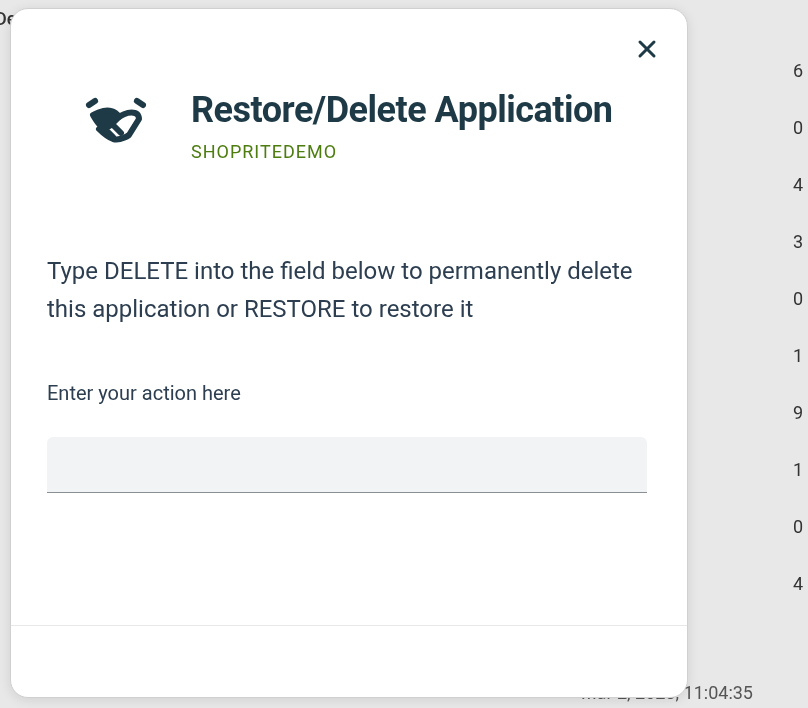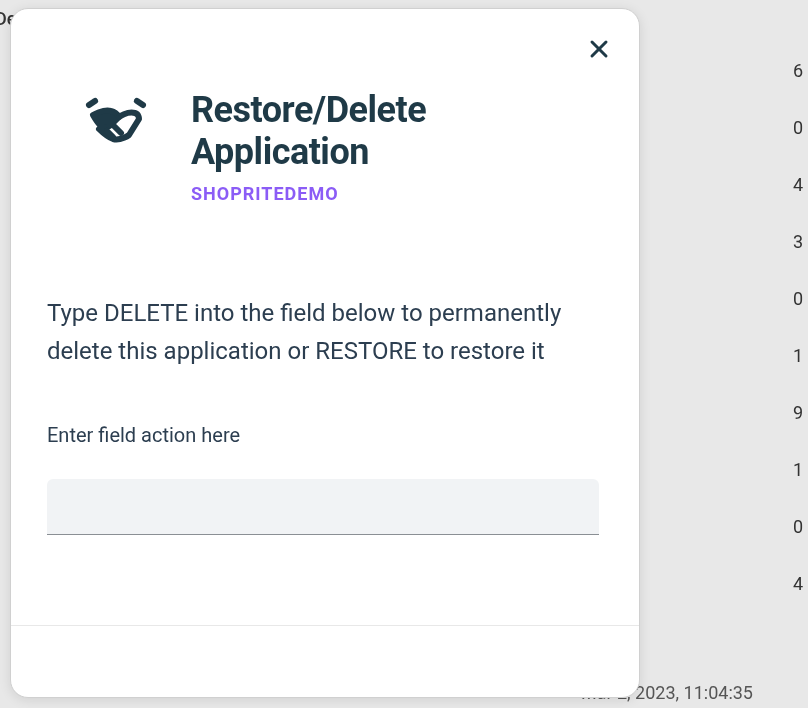--- a/index.html
+++ b/index.html
@@ -51,21 +51,21 @@
       position: absolute;
       top: 0;
       left: 0;
       width: 100%;
       height: 100%;
     }
     .modal {
       position: absolute;
       top: 8px;
       left: 10px;
-      width: 630px;
+      width: 678px;
       height: 690px;
       background: #ffffff;
       border-radius: 18px;
       border: 1px solid #d0d0d0;
       box-shadow: 0 2px 12px rgba(0,0,0,0.1);
       display: flex;
       flex-direction: column;
     }
     .modal-close {
       position: absolute;
@@ -95,22 +95,22 @@
       gap: 10px;
     }
     .modal-title {
       font-size: 36px;
       font-weight: 700;
       color: #1f3a47;
       letter-spacing: -0.5px;
     }
     .modal-subtitle {
       font-size: 18px;
-      font-weight: 700;
-      color: #8b5cf6;
+      font-weight: 400;
+      color: #4d7c0f;
       letter-spacing: 1px;
     }
     .modal-body {
       padding: 90px 40px 0 36px;
       flex: 1;
     }
     .instructions {
       font-size: 24px;
       color: #2c3e50;
       line-height: 1.6;
@@ -180,18 +180,18 @@
           </g>
         </svg>
       </div>
       <div class="header-text">
         <h1 class="modal-title">Restore/Delete Application</h1>
         <div class="modal-subtitle">SHOPRITEDEMO</div>
       </div>
     </div>
     <div class="modal-body">
       <p class="instructions">Type DELETE into the field below to permanently delete this application or RESTORE to restore it</p>
-      <label class="input-label">Enter field action here</label>
+      <label class="input-label">Enter your action here</label>
       <input type="text" class="action-input" value="" style="">
     </div>
     <div class="modal-footer"></div>
   </div>
 </div>
 
 </body></html>

